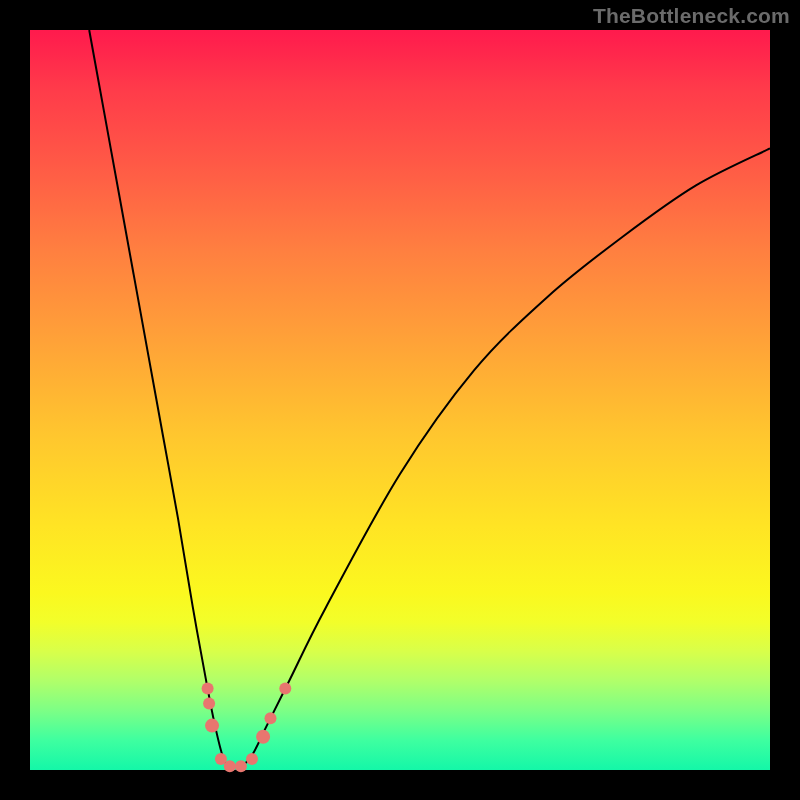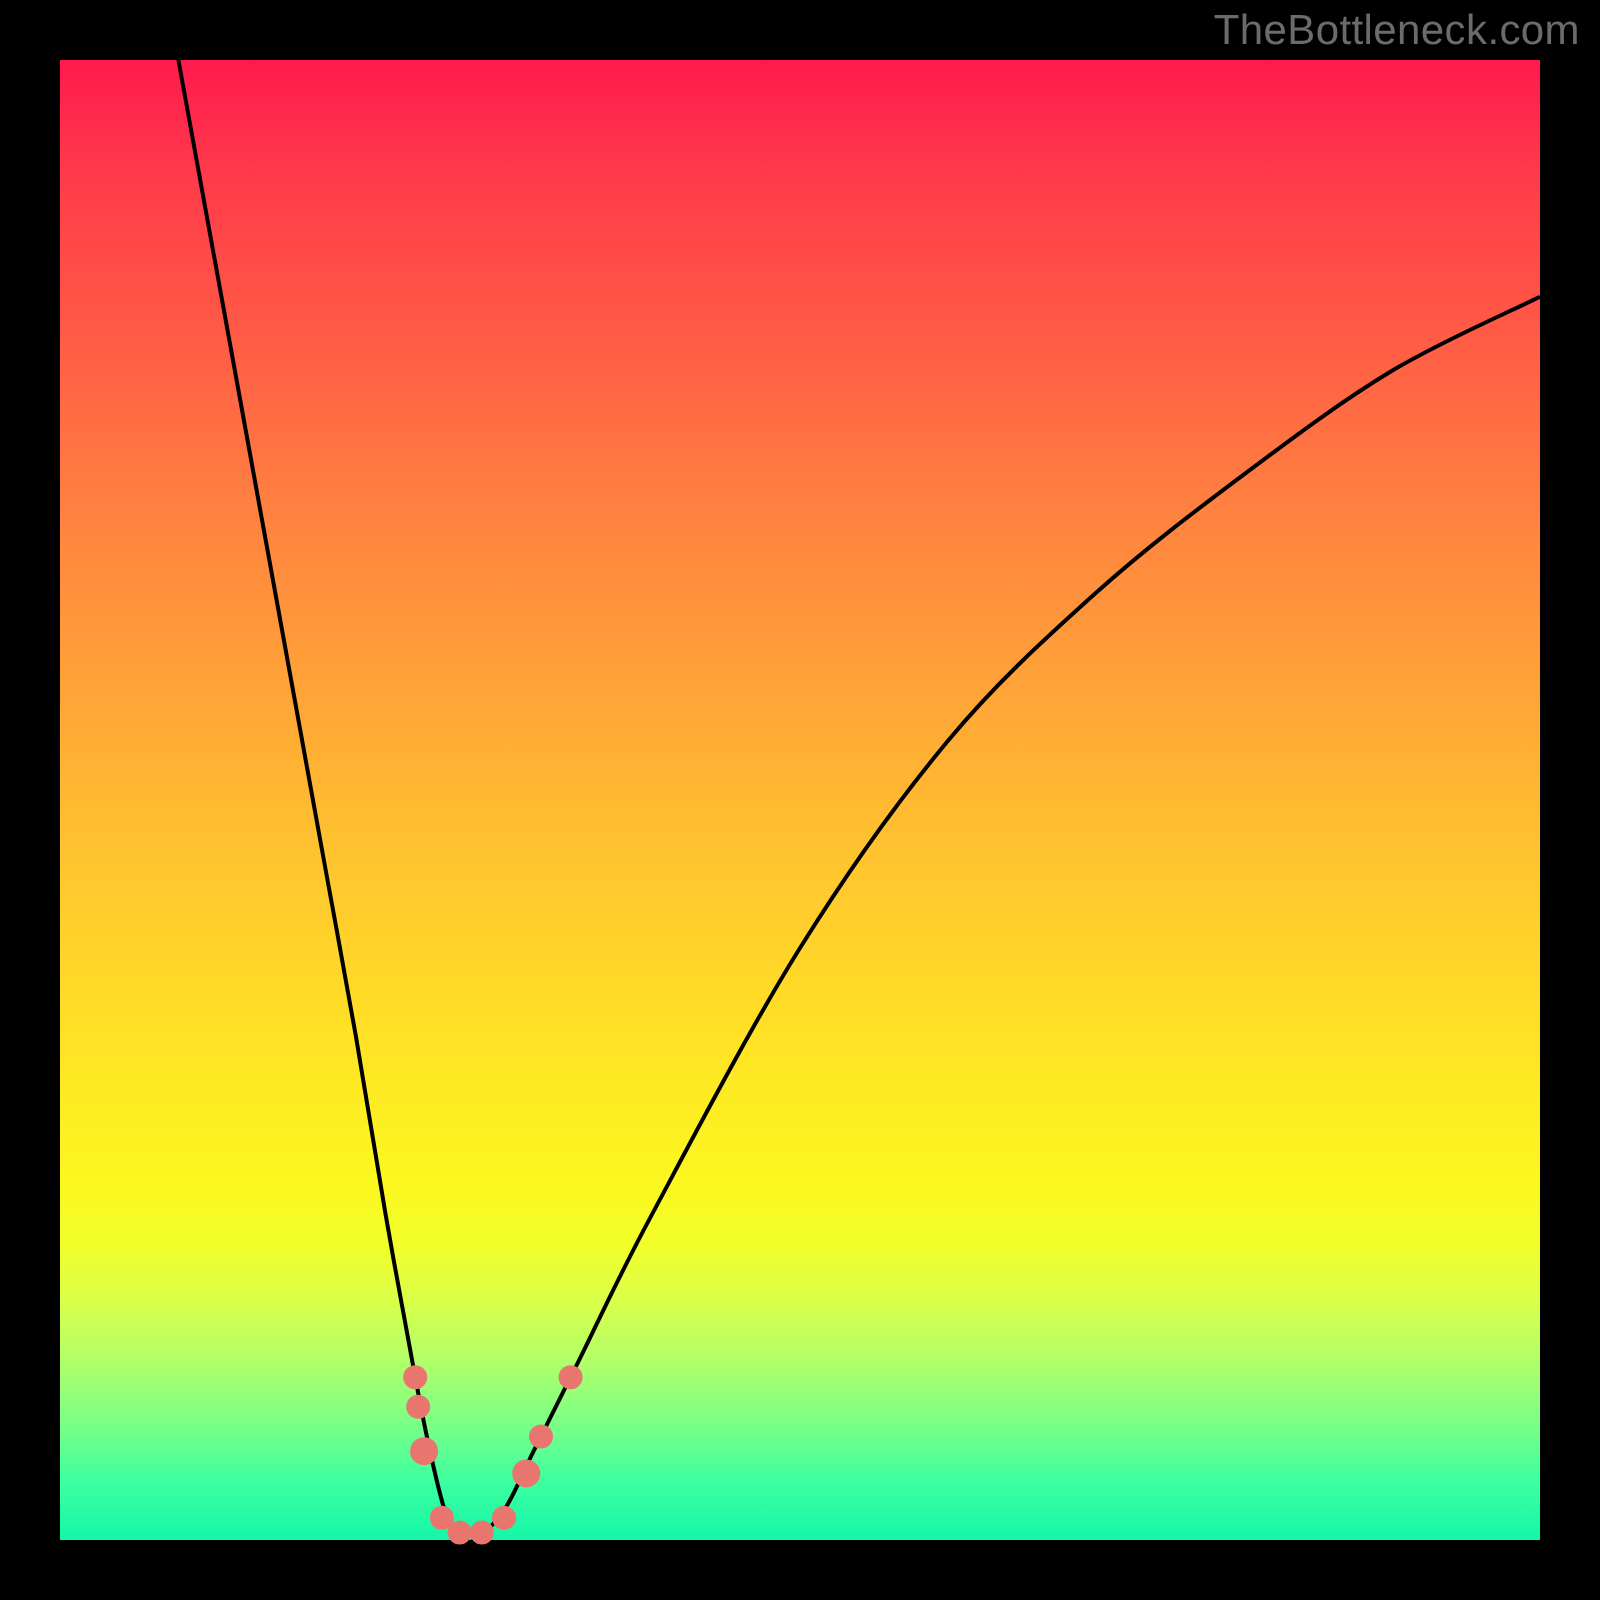--- a/index.html
+++ b/index.html
@@ -33,21 +33,21 @@
       #3effa0 96%,
       #14f7a8 100%
     );
   }
   .watermark {
     position: absolute;
     top: 4px;
     right: 10px;
     color: #6b6b6b;
     font-size: 21px;
-    font-weight: 400;
+    font-weight: 700;
     letter-spacing: 0.2px;
     z-index: 10;
   }
   svg.curve {
     position: absolute;
     left: 0;
     top: 0;
     width: 740px;
     height: 740px;
     overflow: visible;

